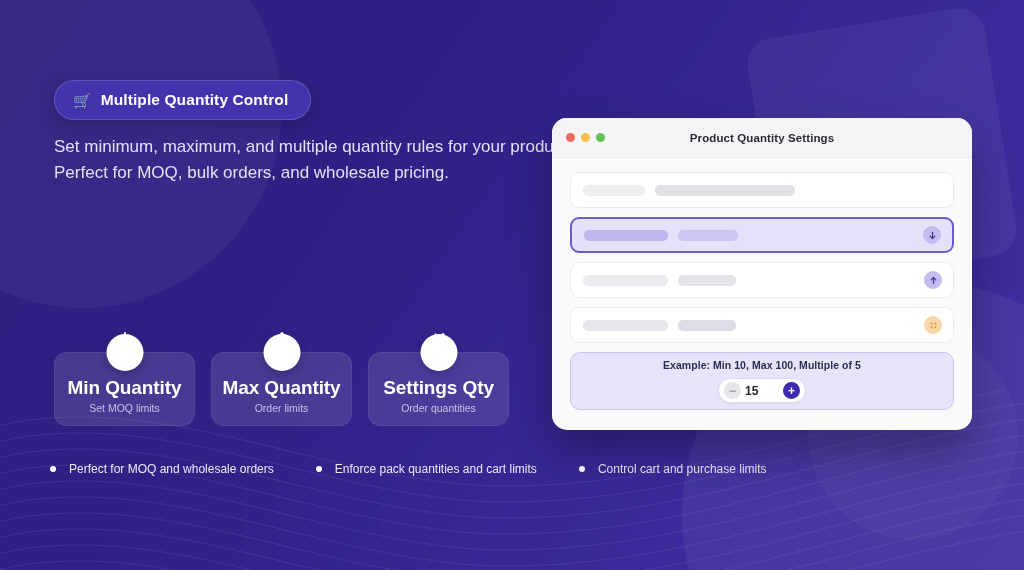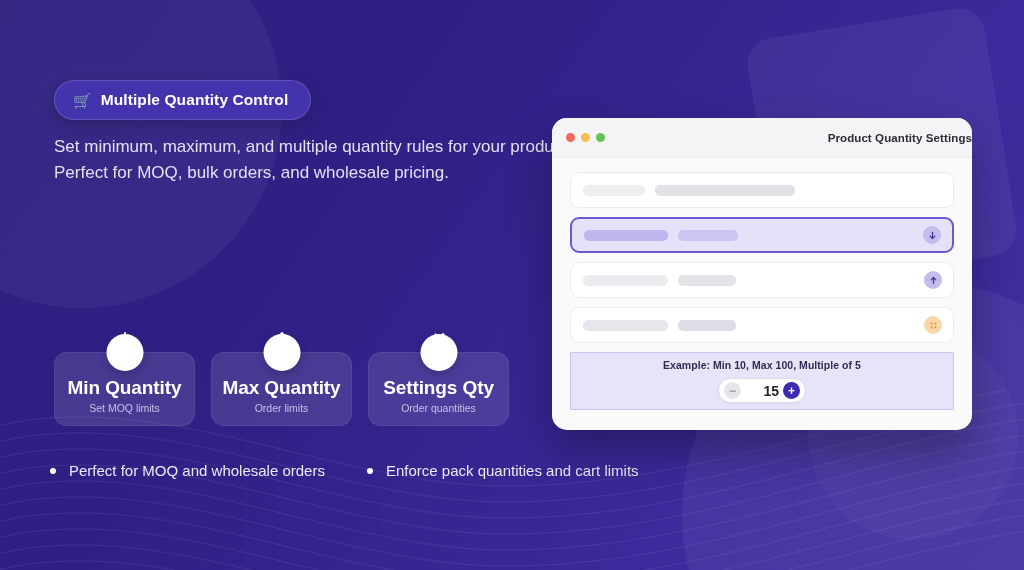--- a/index.html
+++ b/index.html
@@ -137,21 +137,21 @@
   
   .bullets {
     position: absolute;
     left: 50px; top: 462px;
     display: flex;
     align-items: center;
     gap: 42px;
   }
   .bullet { display: flex; align-items: center; gap: 13px; }
   .dot { width: 6px; height: 6px; border-radius: 50%; background: #ffffff; flex: none; }
-  .bullet-text { color: #ece9fa; font-size: 15px; white-space: nowrap; }
+  .bullet-text { color: #ece9fa; font-size: 12px; white-space: nowrap; }
 
   
   .window {
     position: absolute;
     left: 552px; top: 118px;
     width: 420px; height: 312px;
     background: #fafafa;
     border-radius: 15px;
     box-shadow: 0 22px 46px rgba(0,0,0,.30);
     overflow: hidden;
@@ -166,21 +166,21 @@
     padding-left: 14px;
   }
   .lights { display: flex; gap: 6px; }
   .light { width: 9px; height: 9px; border-radius: 50%; }
   .l-red { background: #ec6a5e; }
   .l-yellow { background: #f5bf4f; }
   .l-green { background: #61c454; }
   .win-title {
     position: absolute;
     left: 0; right: 0;
-    text-align: right;
+    text-align: center;
     font-size: 11.5px;
     font-weight: 700;
     color: #2b2b33;
     letter-spacing: .1px;
   }
   .win-body { padding: 14px 18px 0 18px; }
 
   .row {
     position: relative;
     height: 36px;
@@ -217,21 +217,21 @@
     display: flex; align-items: center; justify-content: center;
   }
   .rb-purple { background: #c3bcef; }
   .rb-orange { background: #fad7a8; }
 
   .example {
     margin-top: 3px;
     height: 58px;
     background: #e6e4f9;
     border: 1px solid #c9c3ee;
-    border-radius: 1px;
+    border-radius: 10px;
     display: flex;
     flex-direction: column;
     align-items: center;
     justify-content: center;
     gap: 7px;
   }
   .example-text {
     font-size: 10.5px;
     font-weight: 700;
     color: #2f2d52;
@@ -251,22 +251,22 @@
     width: 17px; height: 17px;
     border-radius: 50%;
     display: flex; align-items: center; justify-content: center;
     font-size: 12px; font-weight: 700; line-height: 1;
     border: none; cursor: pointer;
   }
   .step-minus { background: #e6e6ea; color: #9a9aa4; }
   .step-plus { background: #3b2bb0; color: #ffffff; }
   .step-value {
     min-width: 34px;
-    text-align: right;
-    font-size: 14px;
+    text-align: left;
+    font-size: 12px;
     font-weight: 700;
     color: #23232e;
   }
 </style>
 </head>
 <body>
 
 <div id="stage">
 
   <div class="deco circle-tl"></div>
@@ -341,20 +341,24 @@
 
   <div class="bullets">
     <div class="bullet">
       <span class="dot"></span>
       <span class="bullet-text">Perfect for MOQ and wholesale orders</span>
     </div>
     <div class="bullet">
       <span class="dot"></span>
       <span class="bullet-text">Enforce pack quantities and cart limits</span>
     </div>
+    <div class="bullet">
+      <span class="dot"></span>
+      <span class="bullet-text">Control cart and purchase limits</span>
+    </div>
   </div>
 
   <div class="window">
     <div class="titlebar">
       <div class="lights">
         <span class="light l-red"></span>
         <span class="light l-yellow"></span>
         <span class="light l-green"></span>
       </div>
       <div class="win-title">Product Quantity Settings</div>

